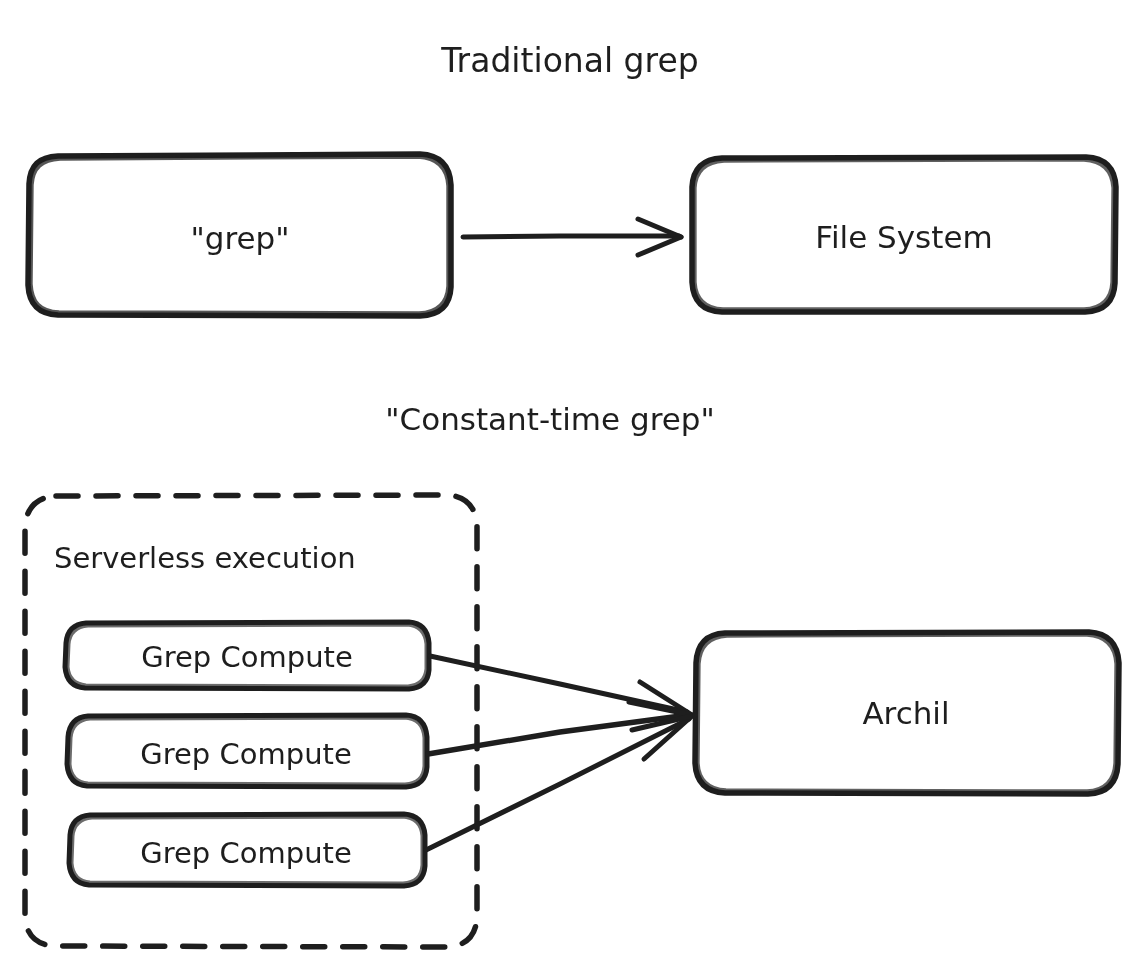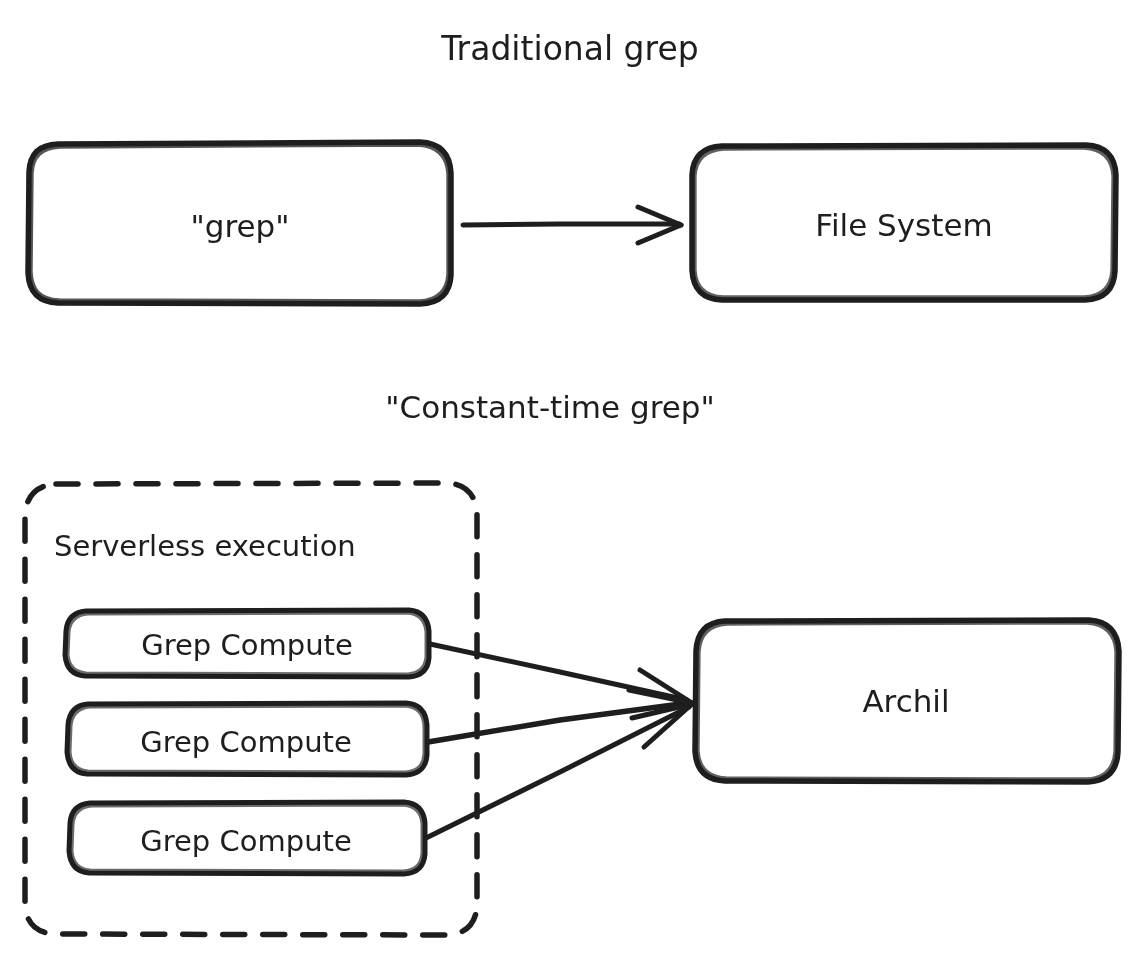--- a/index.html
+++ b/index.html
@@ -11,21 +11,21 @@
   body {
     width: 1140px;
     height: 959px;
     position: relative;
     overflow: hidden;
     font-family: "DejaVu Sans", sans-serif;
   }
   #diagram-root {
     position: absolute;
     left: 0;
-    top: 0;
+    top: 12px;
     width: 1140px;
     height: 706px;
   }
   svg.canvas {
     position: absolute;
     left: 0;
     top: 0;
     width: 1140px;
     height: 959px;
     display: block;

